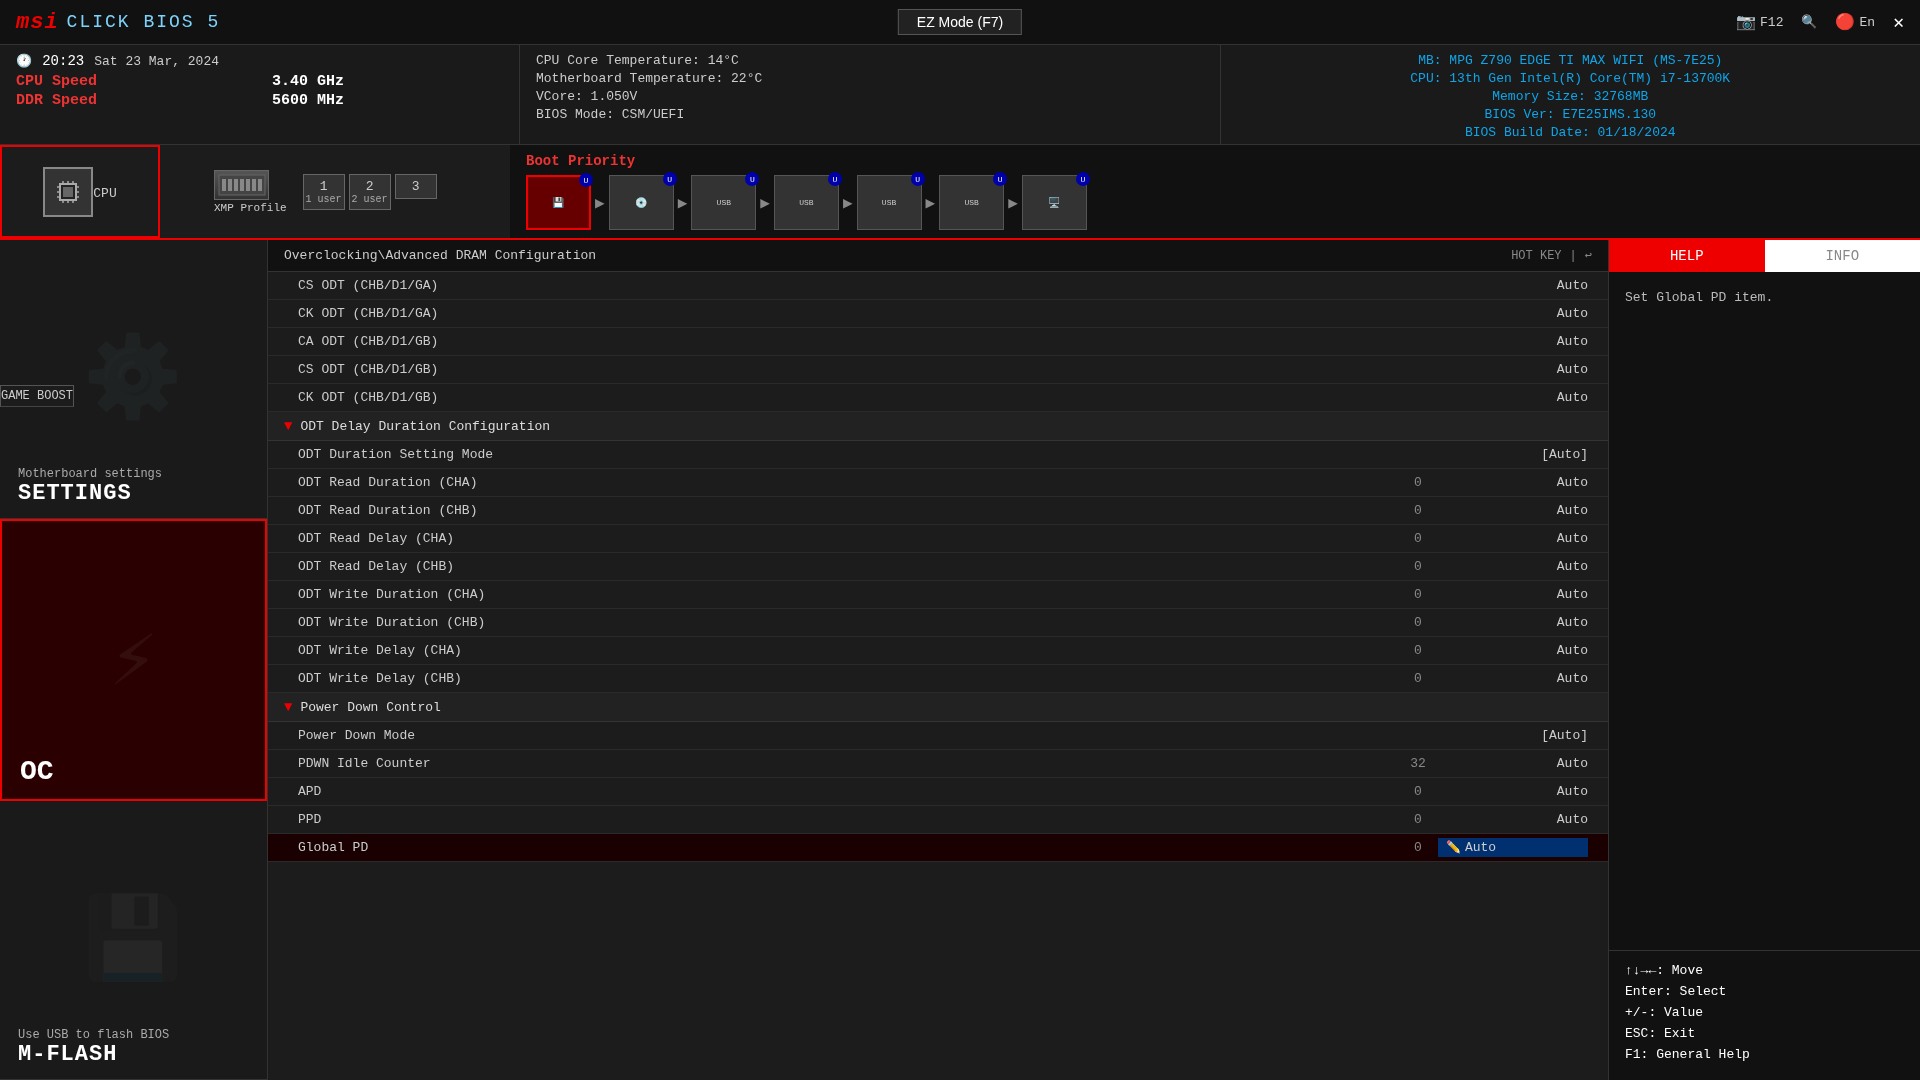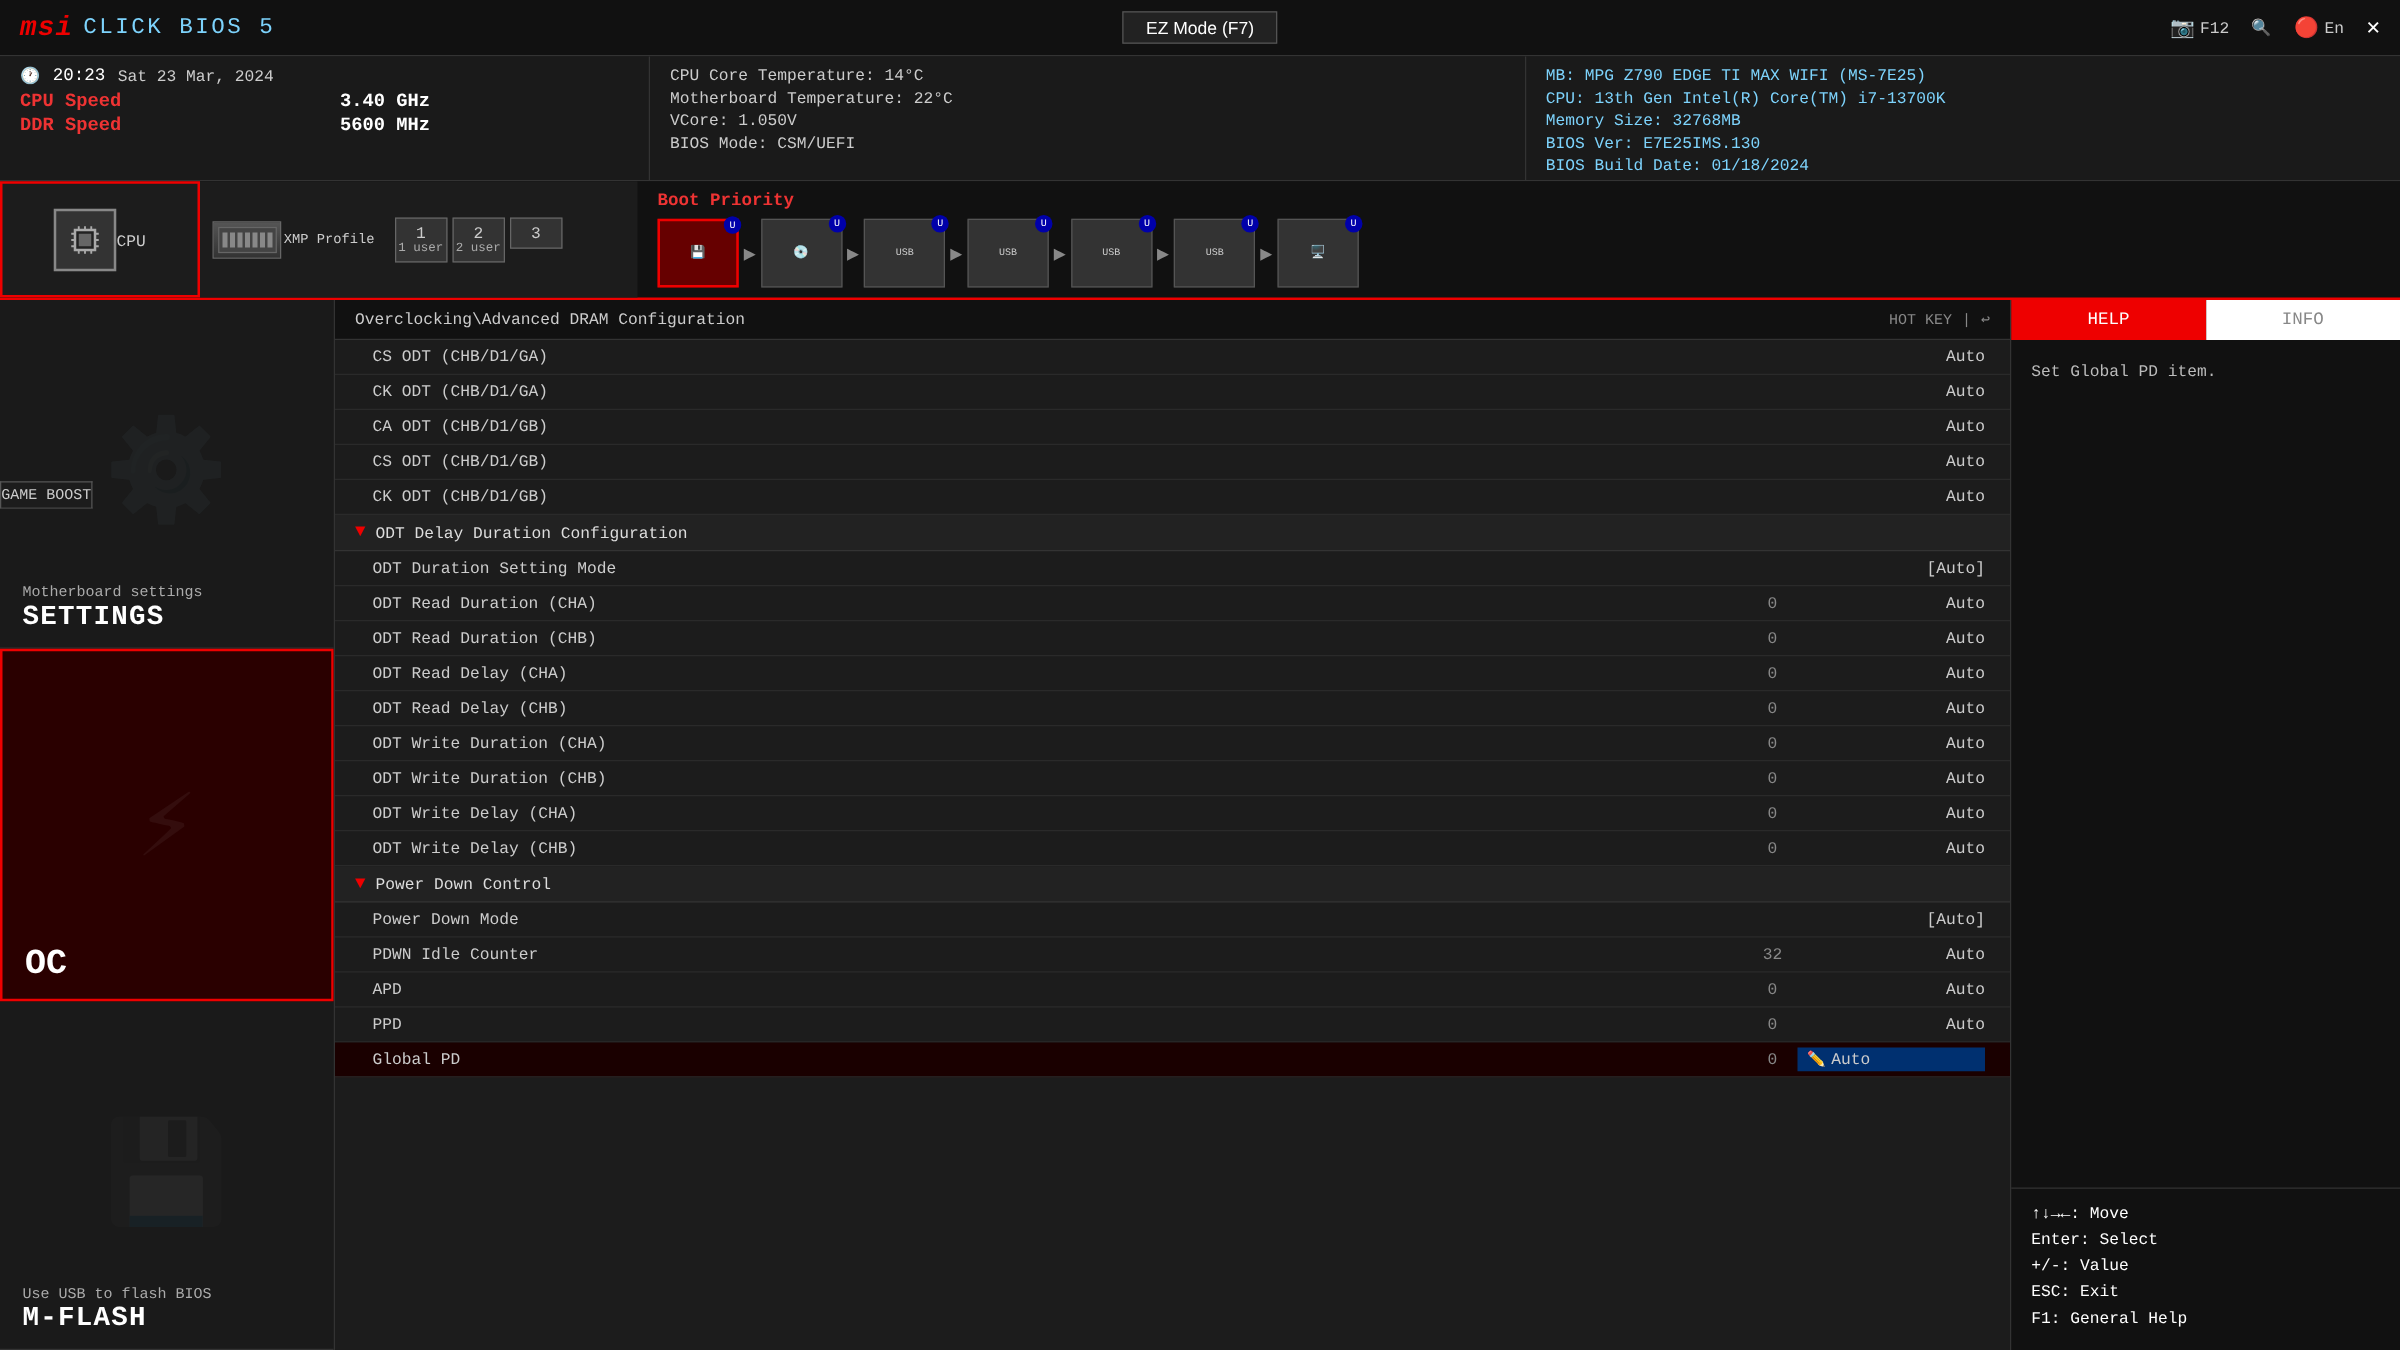--- a/index.html
+++ b/index.html
@@ -100,21 +100,22 @@
       padding: 8px 16px;
       font-size: 13px;
       color: #ccc;
       border-right: 1px solid #333;
     }
     #info-mid div { margin-bottom: 3px; }
     #info-right {
       flex: 1;
       padding: 8px 16px;
       font-size: 13px;
-      color: #7dd3fc;
+      color: #0ea5e9;
+      text-align: center;
     }
     #info-right div { margin-bottom: 3px; }
 
     
     #boost-area {
       background: #111;
       height: 95px;
       display: flex;
       align-items: stretch;
       border-bottom: 2px solid #e00;
@@ -142,22 +143,22 @@
     #xmp-area {
       width: 350px;
       background: #1c1c1c;
       display: flex;
       align-items: center;
       padding: 0 10px;
       gap: 8px;
       flex-shrink: 0;
     }
     .xmp-icon {
-      display: flex; flex-direction: row; align-items: center;
-      font-size: 11px; color: #ccc; gap: 2px;
+      display: flex; flex-direction: column; 
+      font-size: 11px; color: #ccc; gap: 2px; margin-left: 44px;
     }
     .xmp-icon .mem-bar {
       width: 55px; height: 30px;
       background: linear-gradient(to bottom, #555, #333);
       border: 1px solid #666;
       display: flex; align-items: center; justify-content: center;
       font-size: 9px; color: #999;
     }
     .profile-btns { display: flex; gap: 4px; align-items: flex-start; margin-left: 8px; }
     .profile-btn {

